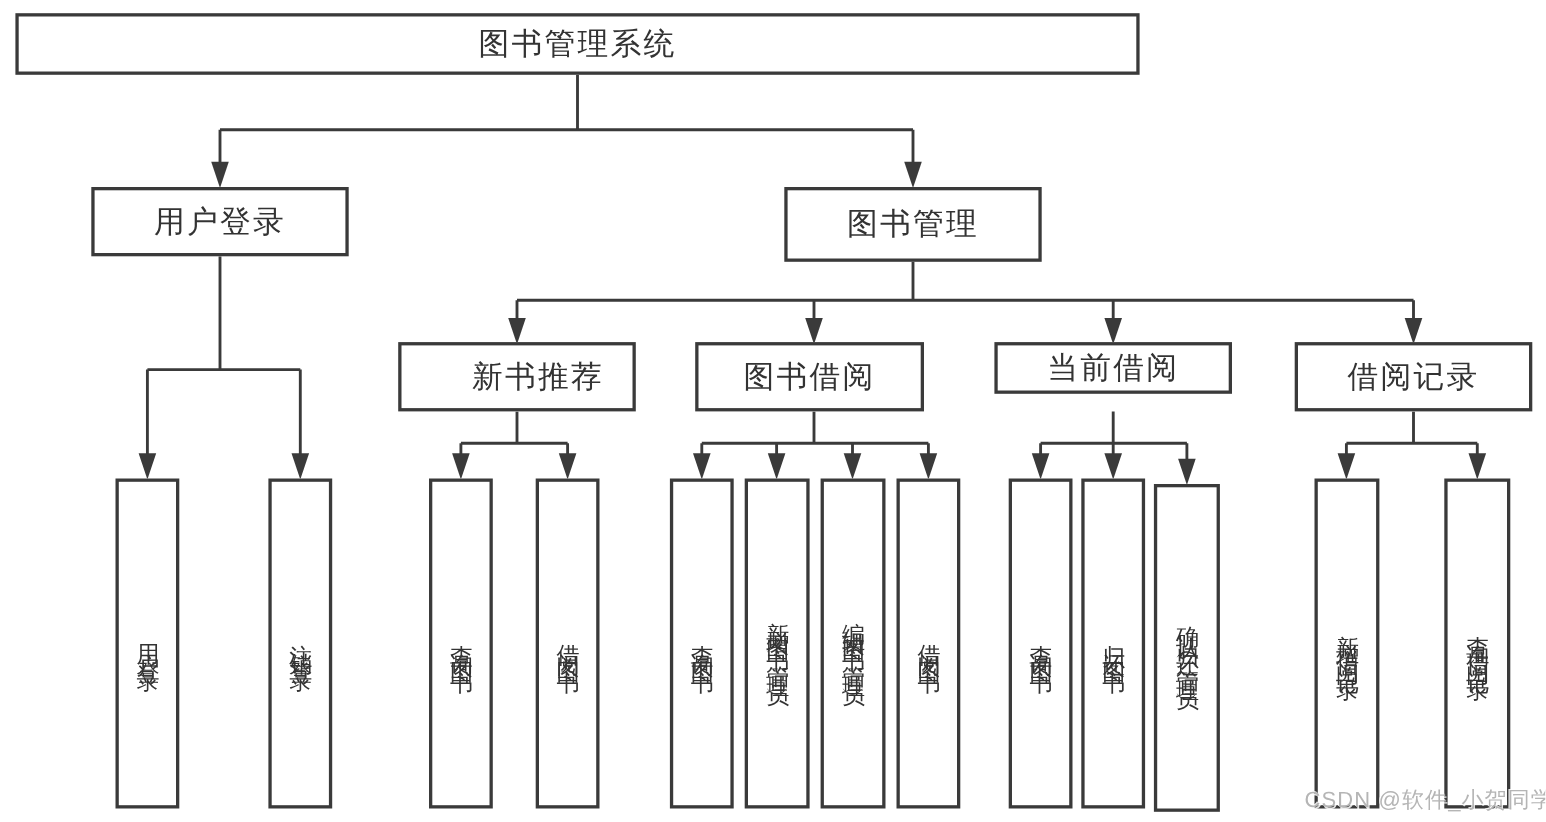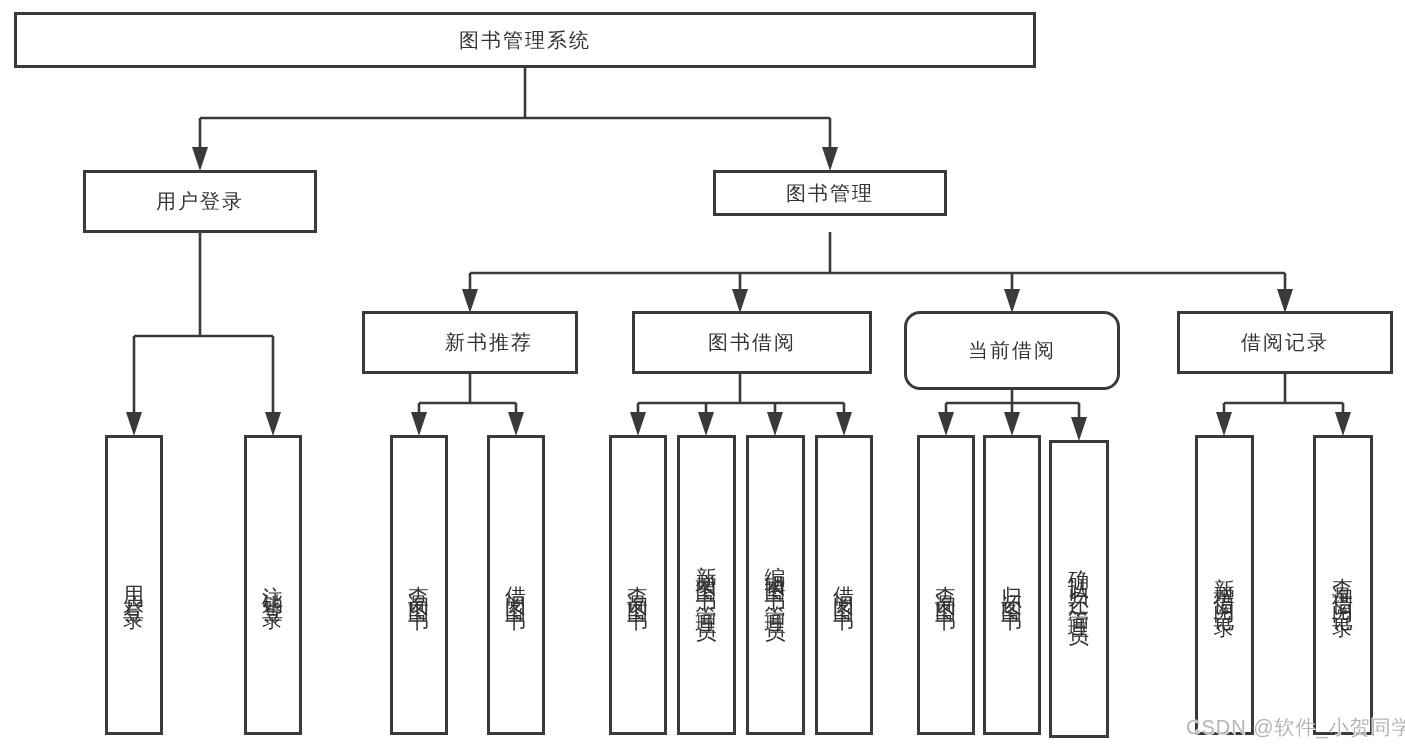--- a/index.html
+++ b/index.html
@@ -38,40 +38,40 @@
     position: absolute;
     box-sizing: border-box;
     border: 3px solid var(--line);
     background: #ffffff;
     display: flex;
     align-items: center;
     justify-content: center;
     color: var(--text);
   }
   .hnode {
-    font-size: 20px;
+    font-size: 28px;
     letter-spacing: 2px;
   }
   .vnode .vtext {
     writing-mode: vertical-rl;
     text-orientation: mixed;
     font-size: 21px;
     line-height: 1;
     letter-spacing: 8px;
     white-space: nowrap;
   }
   
   #n-root { left: 14px;  top: 12px;  width: 1022px; height: 56px; }
   
   #n-l2-0 { left: 83px;  top: 170px; width: 234px; height: 63px; }
-  #n-l2-1 { left: 713px; top: 170px; width: 234px; height: 46px; justify-content: center; }
+  #n-l2-1 { left: 713px; top: 170px; width: 234px; height: 68px; justify-content: center; }
   
   #n-l3-0 { left: 362px;  top: 311px; width: 216px; height: 63px; padding-left: 38px; }
-  #n-l3-1 { left: 632px;  top: 311px; width: 240px; height: 63px; }
-  #n-l3-2 { left: 904px;  top: 311px; width: 216px; height: 79px; border-radius: 16px; }
+  #n-l3-1 { left: 632px;  top: 311px; width: 208px; height: 63px; }
+  #n-l3-2 { left: 904px;  top: 311px; width: 216px; height: 47px; }
   #n-l3-3 { left: 1177px; top: 311px; width: 216px; height: 63px; }
   
   .leaf { top: 435px; width: 58px; height: 300px; }
   #lf-g1-0 { left: 105px; }
   #lf-g1-1 { left: 244px; }
   #lf-g2-0 { left: 390px; }
   #lf-g2-1 { left: 487px; }
   #lf-g3-0 { left: 609px; }
   #lf-g3-1 { left: 677px; width: 59px; }
   #lf-g3-2 { left: 746px; width: 59px; }

